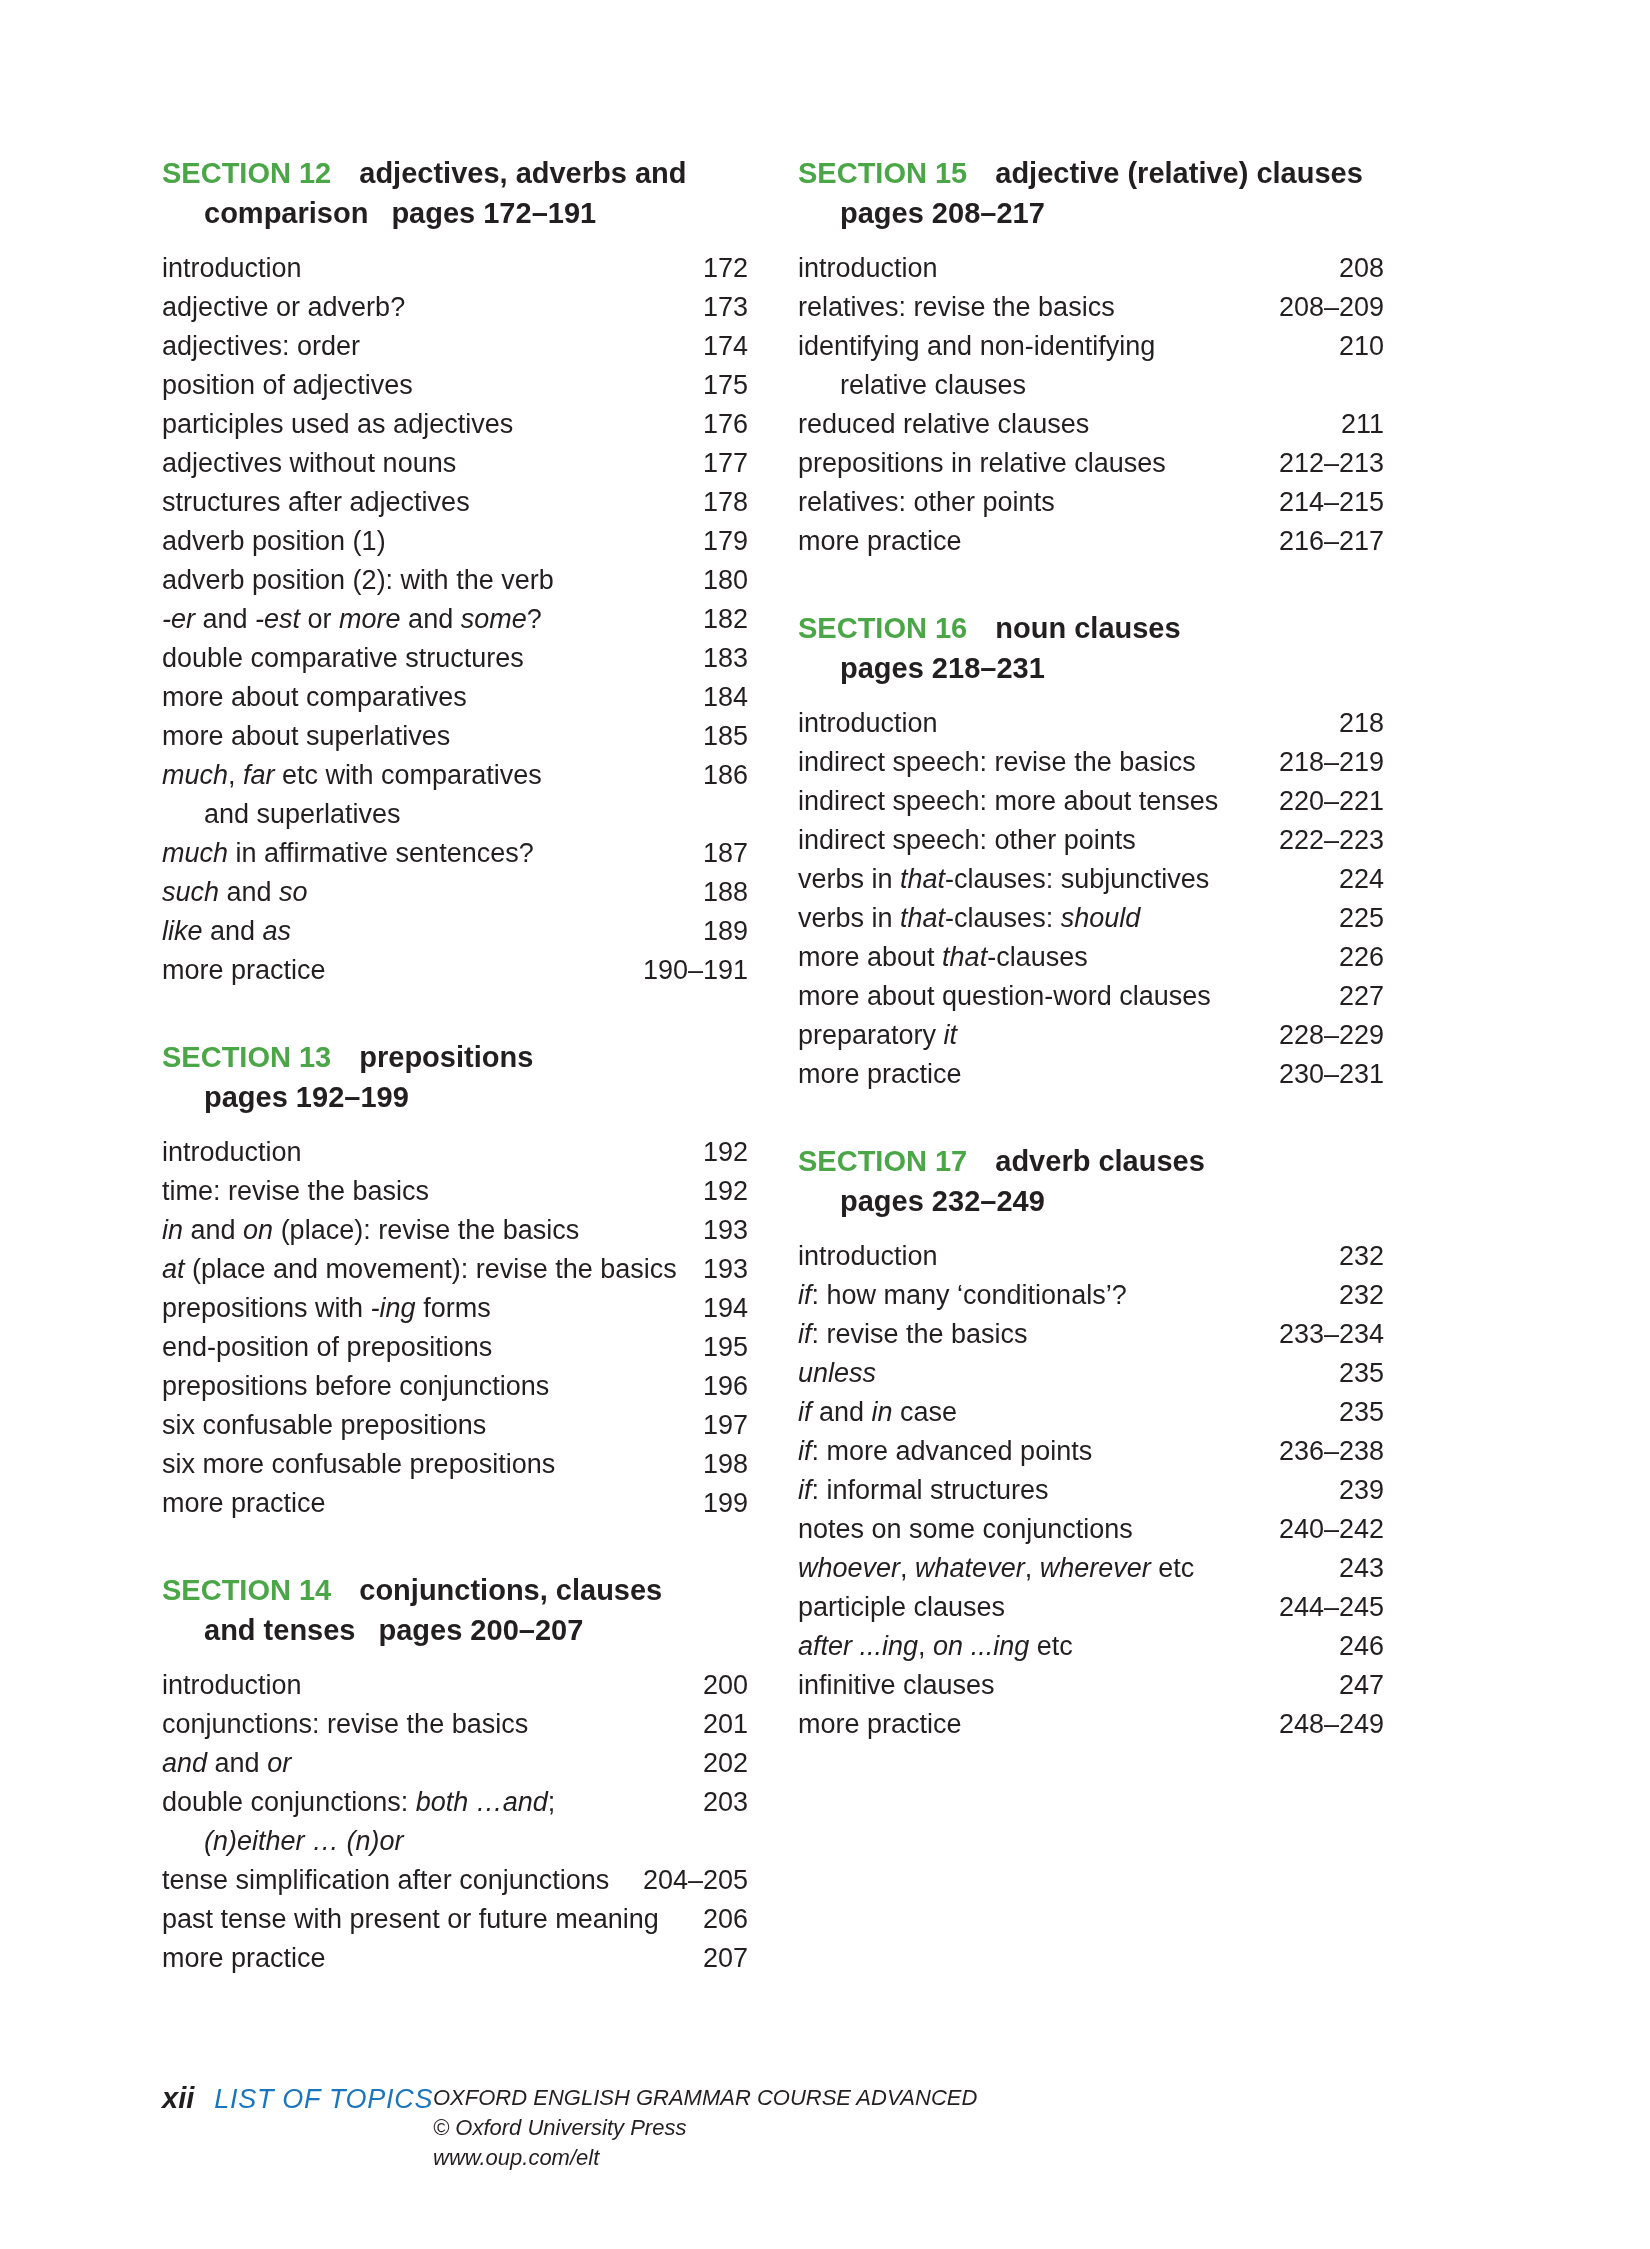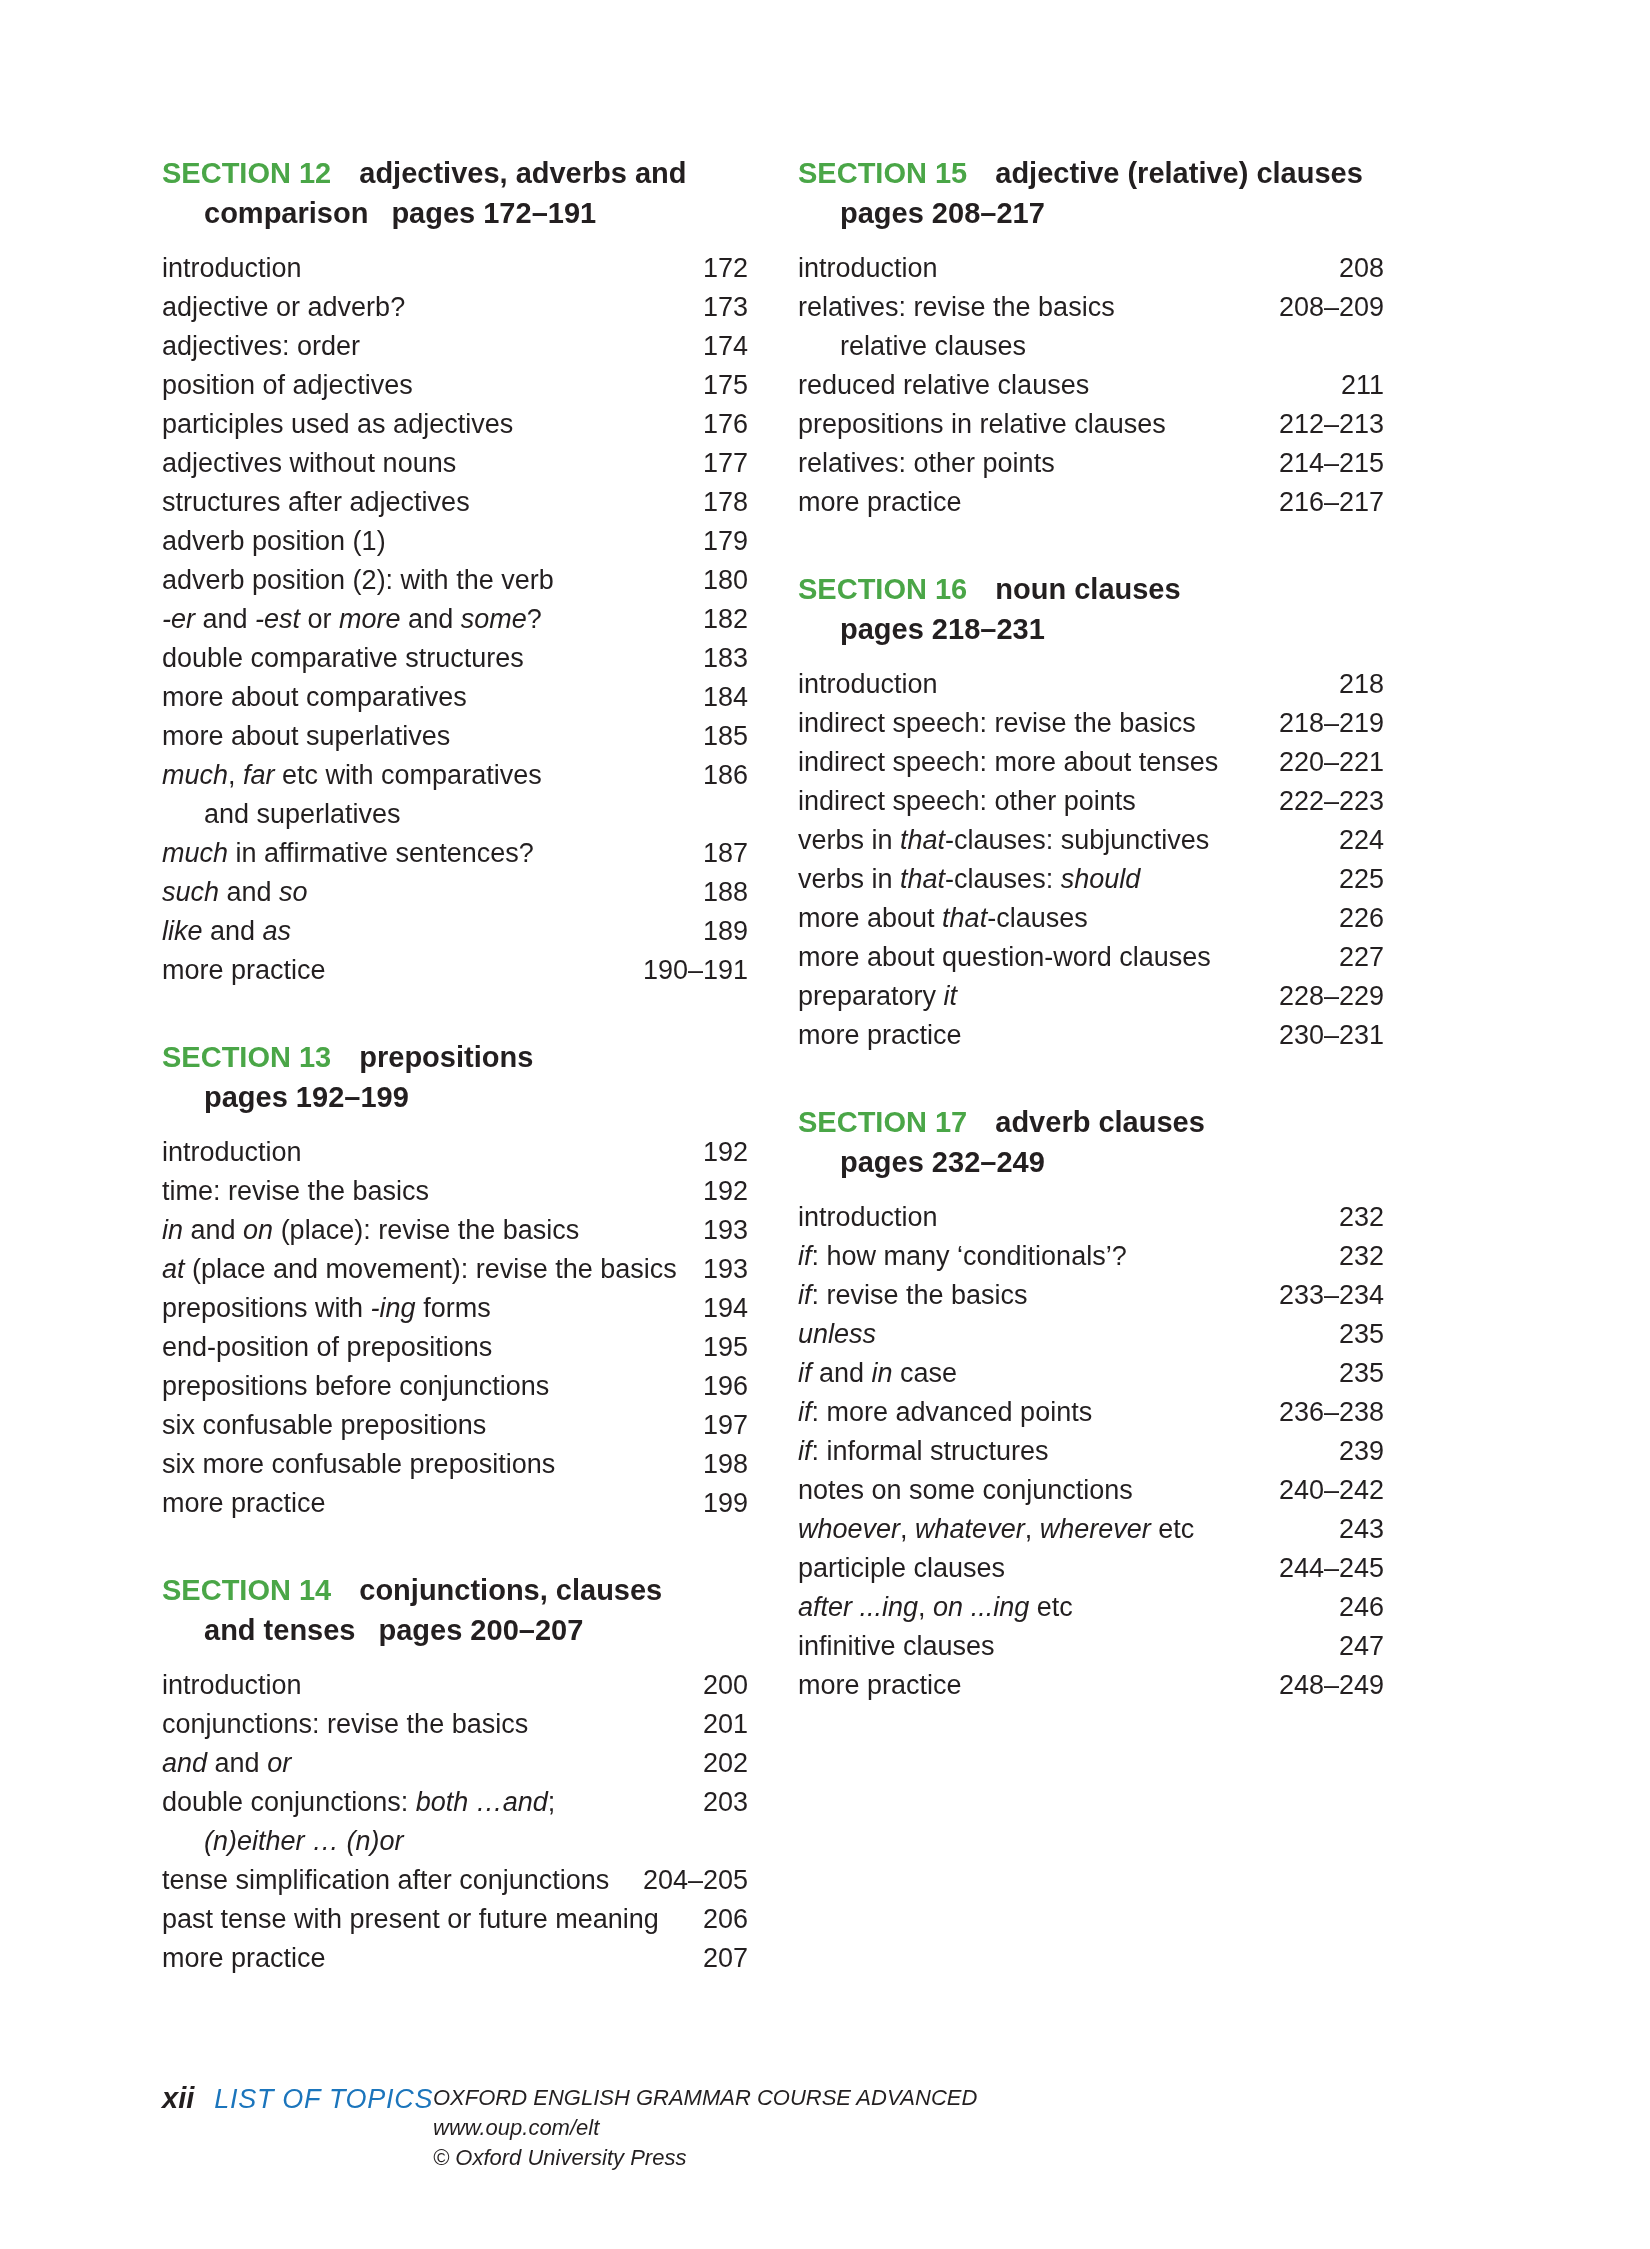--- a/index.html
+++ b/index.html
@@ -344,20 +344,24 @@
                 <span class="entry-page">208</span>
               </div>
             </li>
             <li class="entry">
               <div class="entry-row">
                 <span class="entry-label"><span>relatives: revise the basics</span></span>
                 <span class="entry-page">208–209</span>
               </div>
             </li>
             <li class="entry">
+              <div class="entry-row">
+                <span class="entry-label"><span>identifying and non-identifying</span></span>
+                <span class="entry-page">210</span>
+              </div>
               <div class="entry-cont"><span>relative clauses</span></div>
             </li>
             <li class="entry">
               <div class="entry-row">
                 <span class="entry-label"><span>reduced relative clauses</span></span>
                 <span class="entry-page">211</span>
               </div>
             </li>
             <li class="entry">
               <div class="entry-row">
@@ -539,19 +543,19 @@
             </li>
           </ul>
   </section>
 </div>
   </div>
 
   <div class="footer">
     <span class="footer-pagenum">xii</span><span class="footer-label">LIST OF TOPICS</span>
     <div class="footer-book">
       <div>OXFORD ENGLISH GRAMMAR COURSE ADVANCED</div>
+      <div>© Oxford University Press</div>
       <div>www.oup.com/elt</div>
-      <div>© Oxford University Press</div>
     </div>
   </div>
 
 </div>
 
 
 </body></html>

